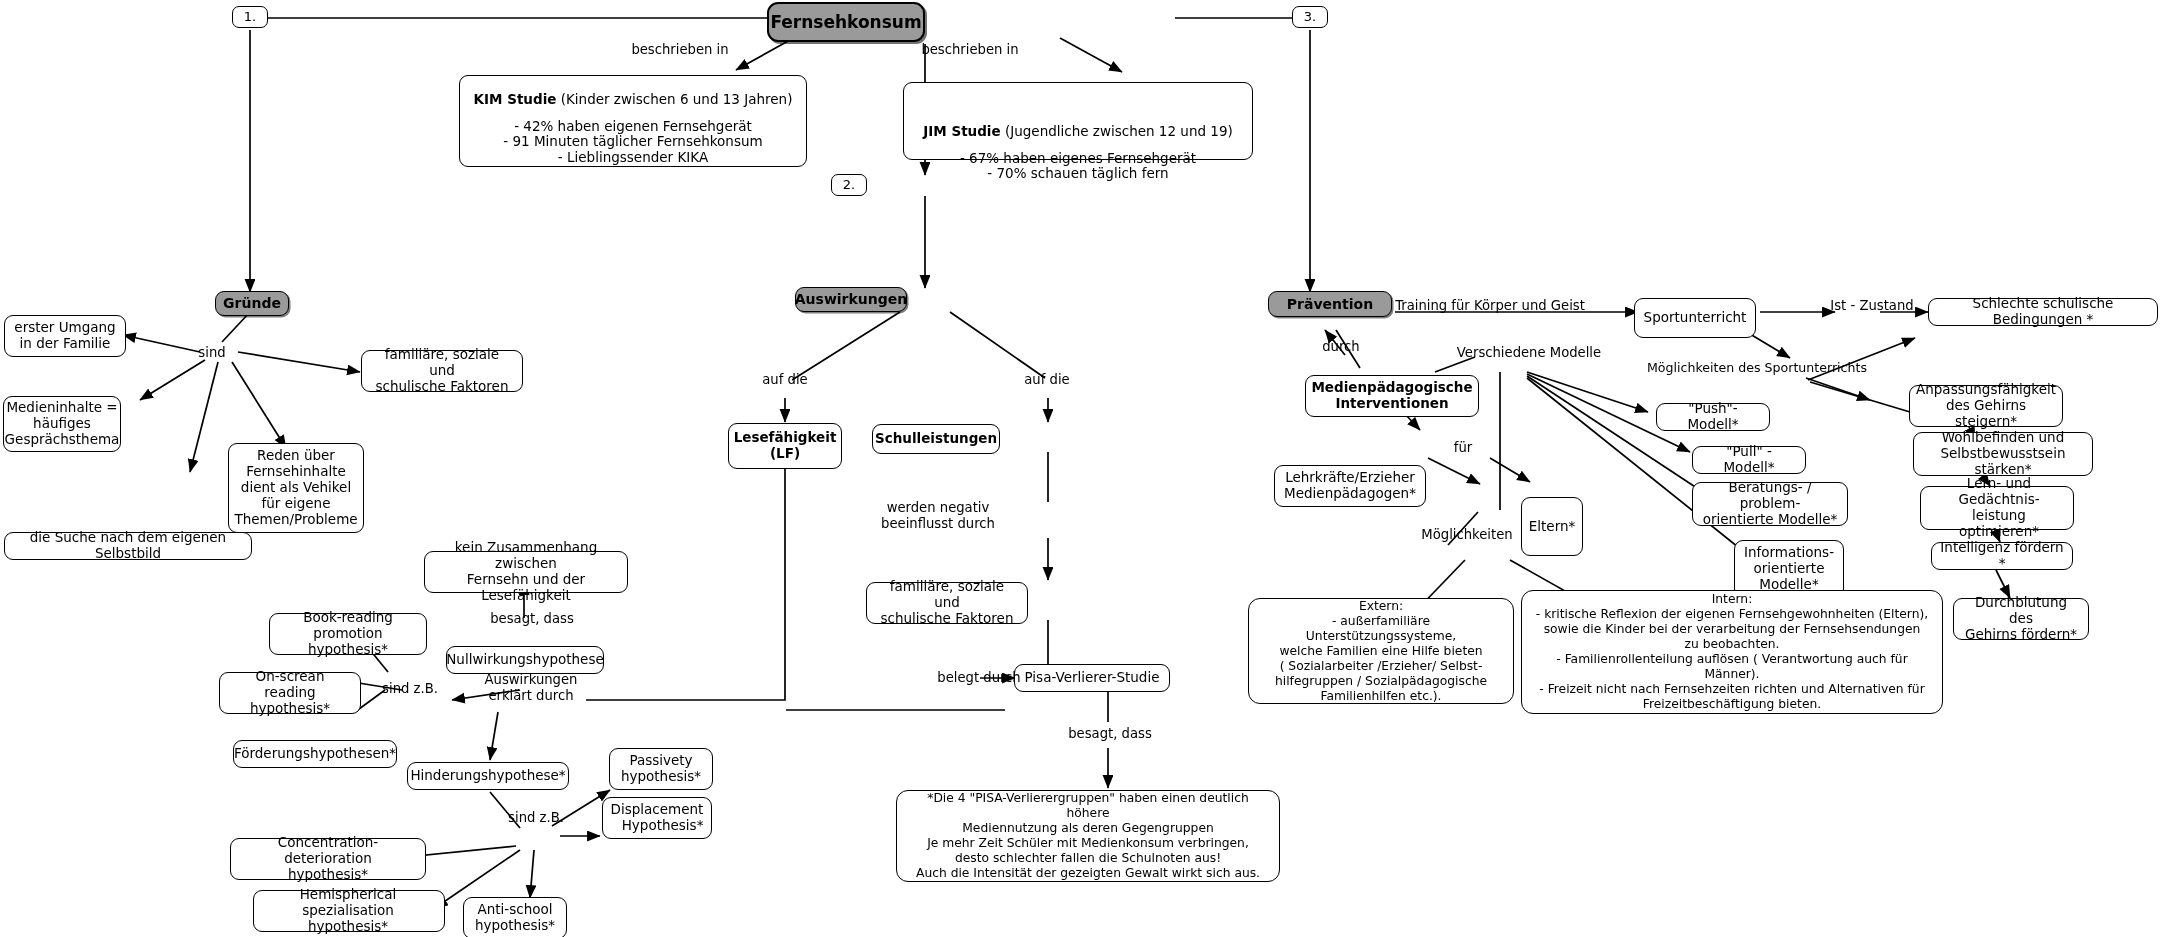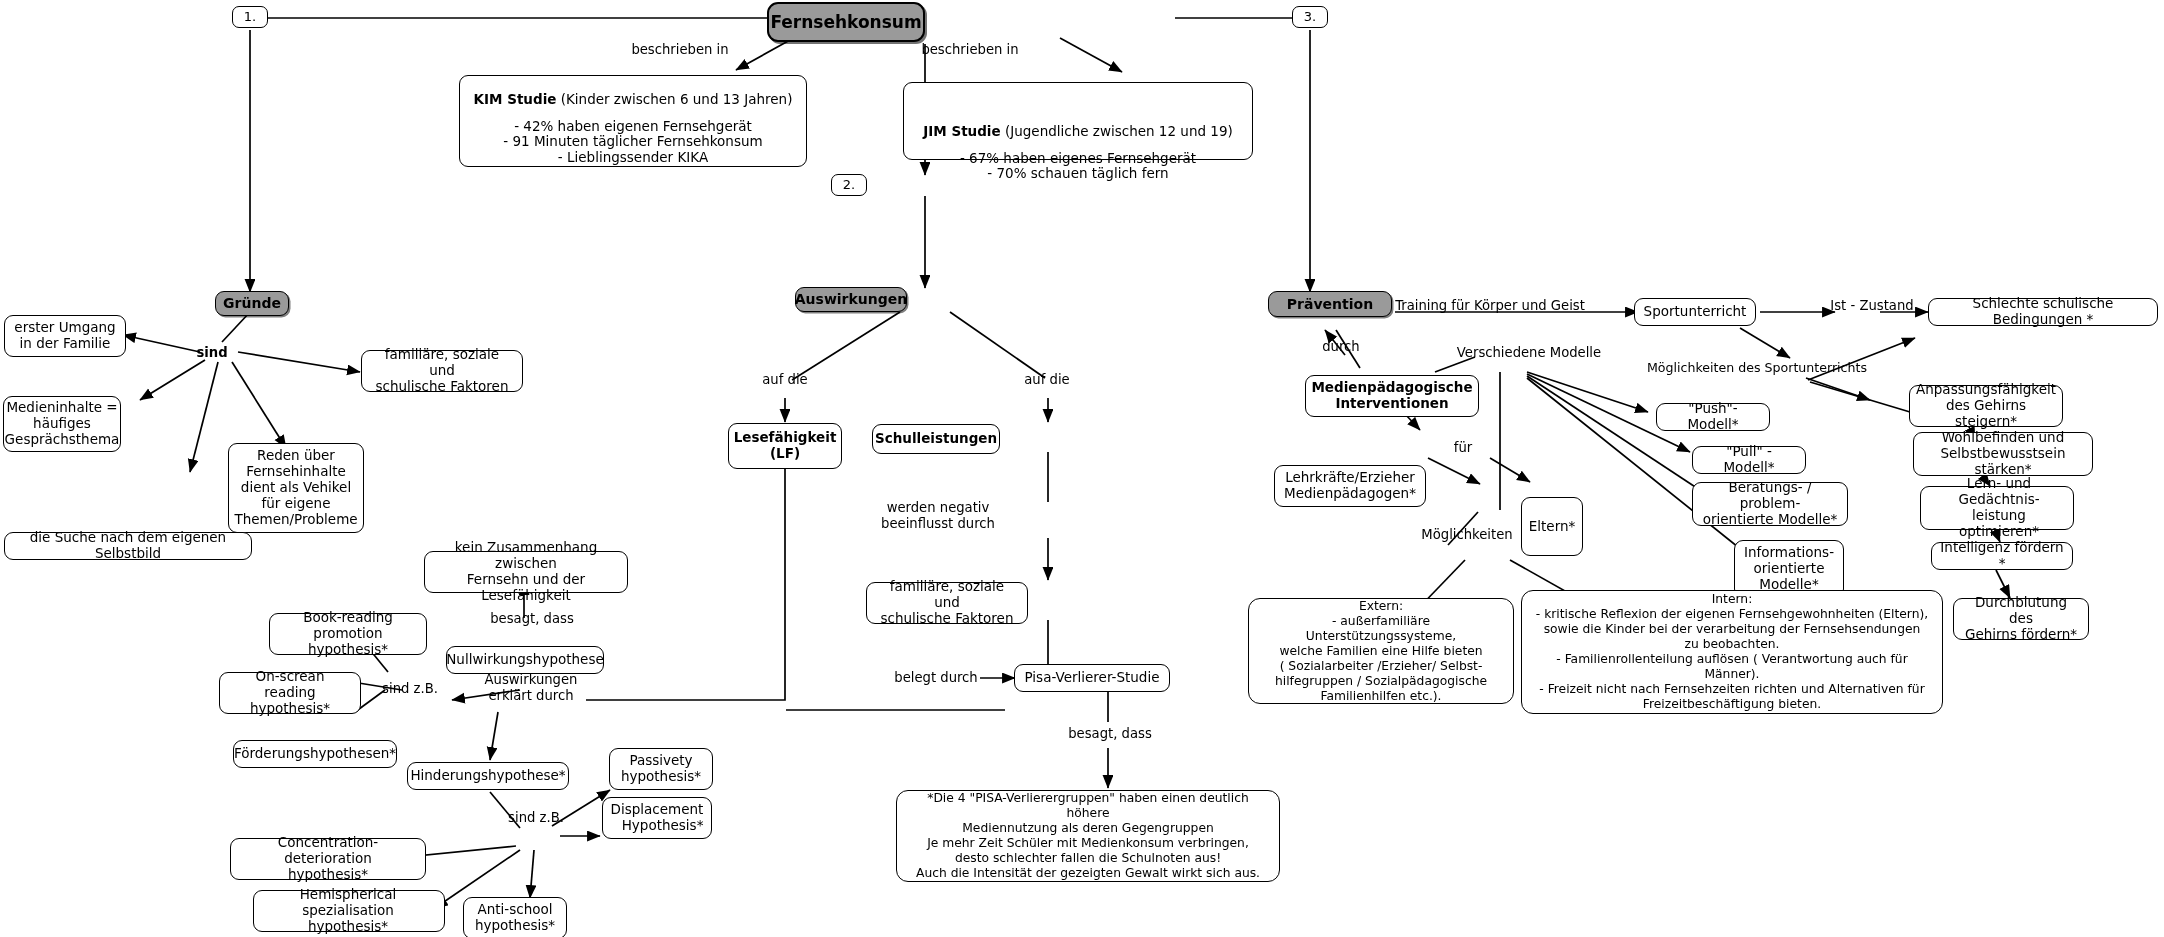--- a/index.html
+++ b/index.html
@@ -193,21 +193,21 @@
 
   <div class="node" style="left:903px;top:82px;width:350px;height:78px;flex-direction:column;justify-content:center;">
     <div class="hdr" style="margin-bottom:11px;margin-top:48px;">
       <b>JIM Studie</b><span> (Jugendliche zwischen 12 und 19)</span>
     </div>
     <div style="white-space:pre-line;">- 67% haben eigenes Fernsehgerät
 - 70% schauen täglich fern</div>
   </div>
 
   <div class="node gray" style="left:215px;top:291px;width:74px;height:25px;">Gründe</div>
-  <div class="lbl" style="left:182px;top:345px;width:60px;font-weight:bold;">sind</div>
+  <div class="lbl" style="left:182px;top:345px;width:60px;">sind</div>
 
   <div class="node" style="left:4px;top:315px;width:122px;height:42px;">erster Umgang
 in der Familie</div>
   <div class="node" style="left:361px;top:350px;width:162px;height:42px;">familiäre, soziale und
 schulische Faktoren</div>
   <div class="node" style="left:3px;top:396px;width:118px;height:56px;">Medieninhalte =
 häufiges
 Gesprächsthema</div>
   <div class="node" style="left:228px;top:443px;width:136px;height:90px;">Reden über
 Fernsehinhalte
@@ -223,21 +223,21 @@
   <div class="node bold" style="left:728px;top:423px;width:114px;height:46px;">Lesefähigkeit
 (LF)</div>
   <div class="node bold" style="left:872px;top:424px;width:128px;height:30px;">Schulleistungen</div>
 
   <div class="lbl" style="left:878px;top:500px;width:120px;">werden negativ
 beeinflusst durch</div>
 
   <div class="node" style="left:866px;top:582px;width:162px;height:42px;">familiäre, soziale und
 schulische Faktoren</div>
 
-  <div class="lbl" style="left:884px;top:670px;width:104px;">belegt durch</div>
+  <div class="lbl" style="left:927px;top:670px;width:104px;">belegt durch</div>
 
   <div class="node" style="left:1014px;top:664px;width:156px;height:28px;">Pisa-Verlierer-Studie</div>
 
   <div class="lbl" style="left:1058px;top:726px;width:104px;">besagt, dass</div>
 
   <div class="node para" style="left:896px;top:790px;width:384px;height:92px;">*Die 4 "PISA-Verlierergruppen" haben einen deutlich höhere
 Mediennutzung als deren Gegengruppen
 Je mehr Zeit Schüler mit Medienkonsum verbringen,
 desto schlechter fallen die Schulnoten aus!
 Auch die Intensität der gezeigten Gewalt wirkt sich aus.</div>
@@ -266,21 +266,21 @@
 Hypothesis*</div>
   <div class="node" style="left:230px;top:838px;width:196px;height:42px;">Concentration-deterioration
 hypothesis*</div>
   <div class="node" style="left:253px;top:890px;width:192px;height:42px;padding-left:6px;">Hemispherical
 spezialisation hypothesis*</div>
   <div class="node" style="left:463px;top:897px;width:104px;height:42px;">Anti-school
 hypothesis*</div>
 
   <div class="node gray" style="left:1268px;top:291px;width:124px;height:26px;">Prävention</div>
   <div class="lbl" style="left:1380px;top:298px;width:220px;">Training für Körper und Geist</div>
-  <div class="node" style="left:1634px;top:298px;width:122px;height:28px;">Sportunterricht</div>
+  <div class="node" style="left:1634px;top:298px;width:122px;height:40px;">Sportunterricht</div>
   <div class="lbl" style="left:1820px;top:298px;width:104px;">Ist - Zustand</div>
   <div class="node" style="left:1928px;top:298px;width:230px;height:28px;">Schlechte schulische Bedingungen *</div>
 
   <div class="lbl" style="left:1308px;top:339px;width:66px;">durch</div>
   <div class="lbl" style="left:1436px;top:345px;width:186px;">Verschiedene Modelle</div>
 
   <div class="node bold" style="left:1305px;top:375px;width:174px;height:42px;">Medienpädagogische
 Interventionen</div>
 
   <div class="lbl" style="left:1440px;top:440px;width:46px;">für</div>

